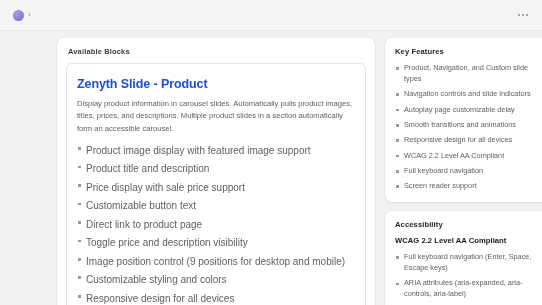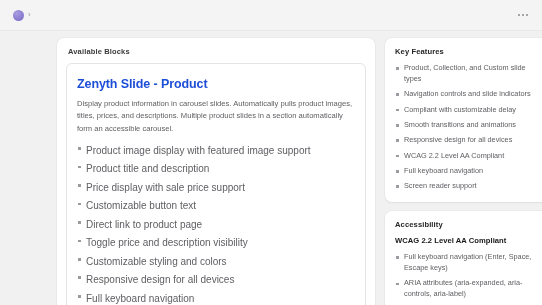--- a/index.html
+++ b/index.html
@@ -206,37 +206,38 @@
         <div class="inner-card">
           <div class="block-title">Zenyth Slide - Product</div>
           <p class="block-desc">Display product information in carousel slides. Automatically pulls product images, titles, prices, and descriptions. Multiple product slides in a section automatically form an accessible carousel.</p>
           <ul class="feat" id="main-features">
               <li>Product image display with featured image support</li>
               <li>Product title and description</li>
               <li>Price display with sale price support</li>
               <li>Customizable button text</li>
               <li>Direct link to product page</li>
               <li>Toggle price and description visibility</li>
+              <li>Image position control (9 positions for desktop and mobile)</li>
               <li>Customizable styling and colors</li>
               <li>Responsive design for all devices</li>
               <li>Full keyboard navigation</li>
               <li>Screen reader support</li>
             </ul>
         </div>
       </div>
     </div>
 
     <div class="col-side">
 
       <div class="side-card">
         <div class="side-title">Key Features</div>
         <ul class="feat side-list" id="key-features">
-            <li>Product, Collection, and Custom slide types</li>
+            <li>Product, Navigation, and Custom slide types</li>
             <li>Navigation controls and slide indicators</li>
-            <li>Compliant with customizable delay</li>
+            <li>Autoplay page customizable delay</li>
             <li>Smooth transitions and animations</li>
             <li>Responsive design for all devices</li>
             <li>WCAG 2.2 Level AA Compliant</li>
             <li>Full keyboard navigation</li>
             <li>Screen reader support</li>
           </ul>
       </div>
 
       <div class="side-card">
         <div class="side-title">Accessibility</div>

